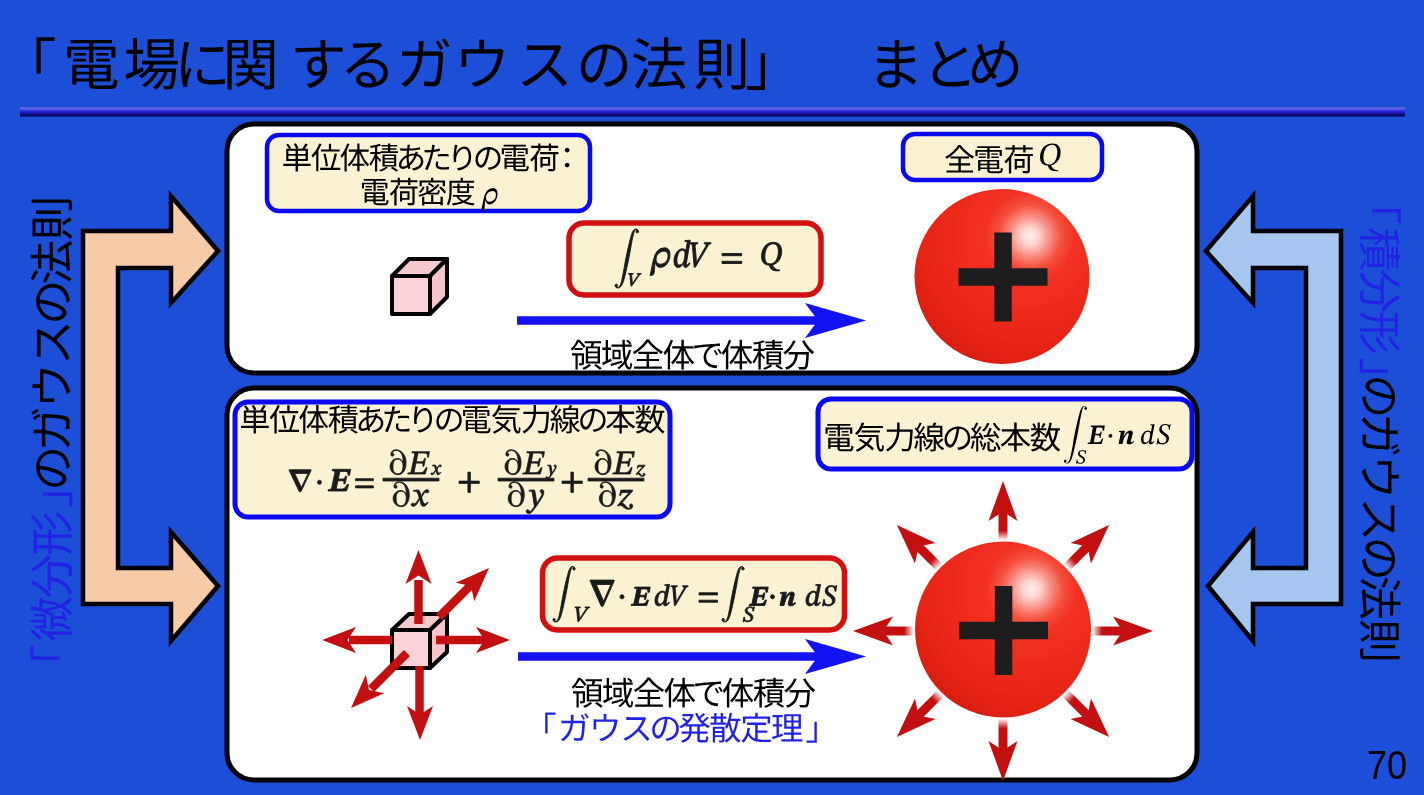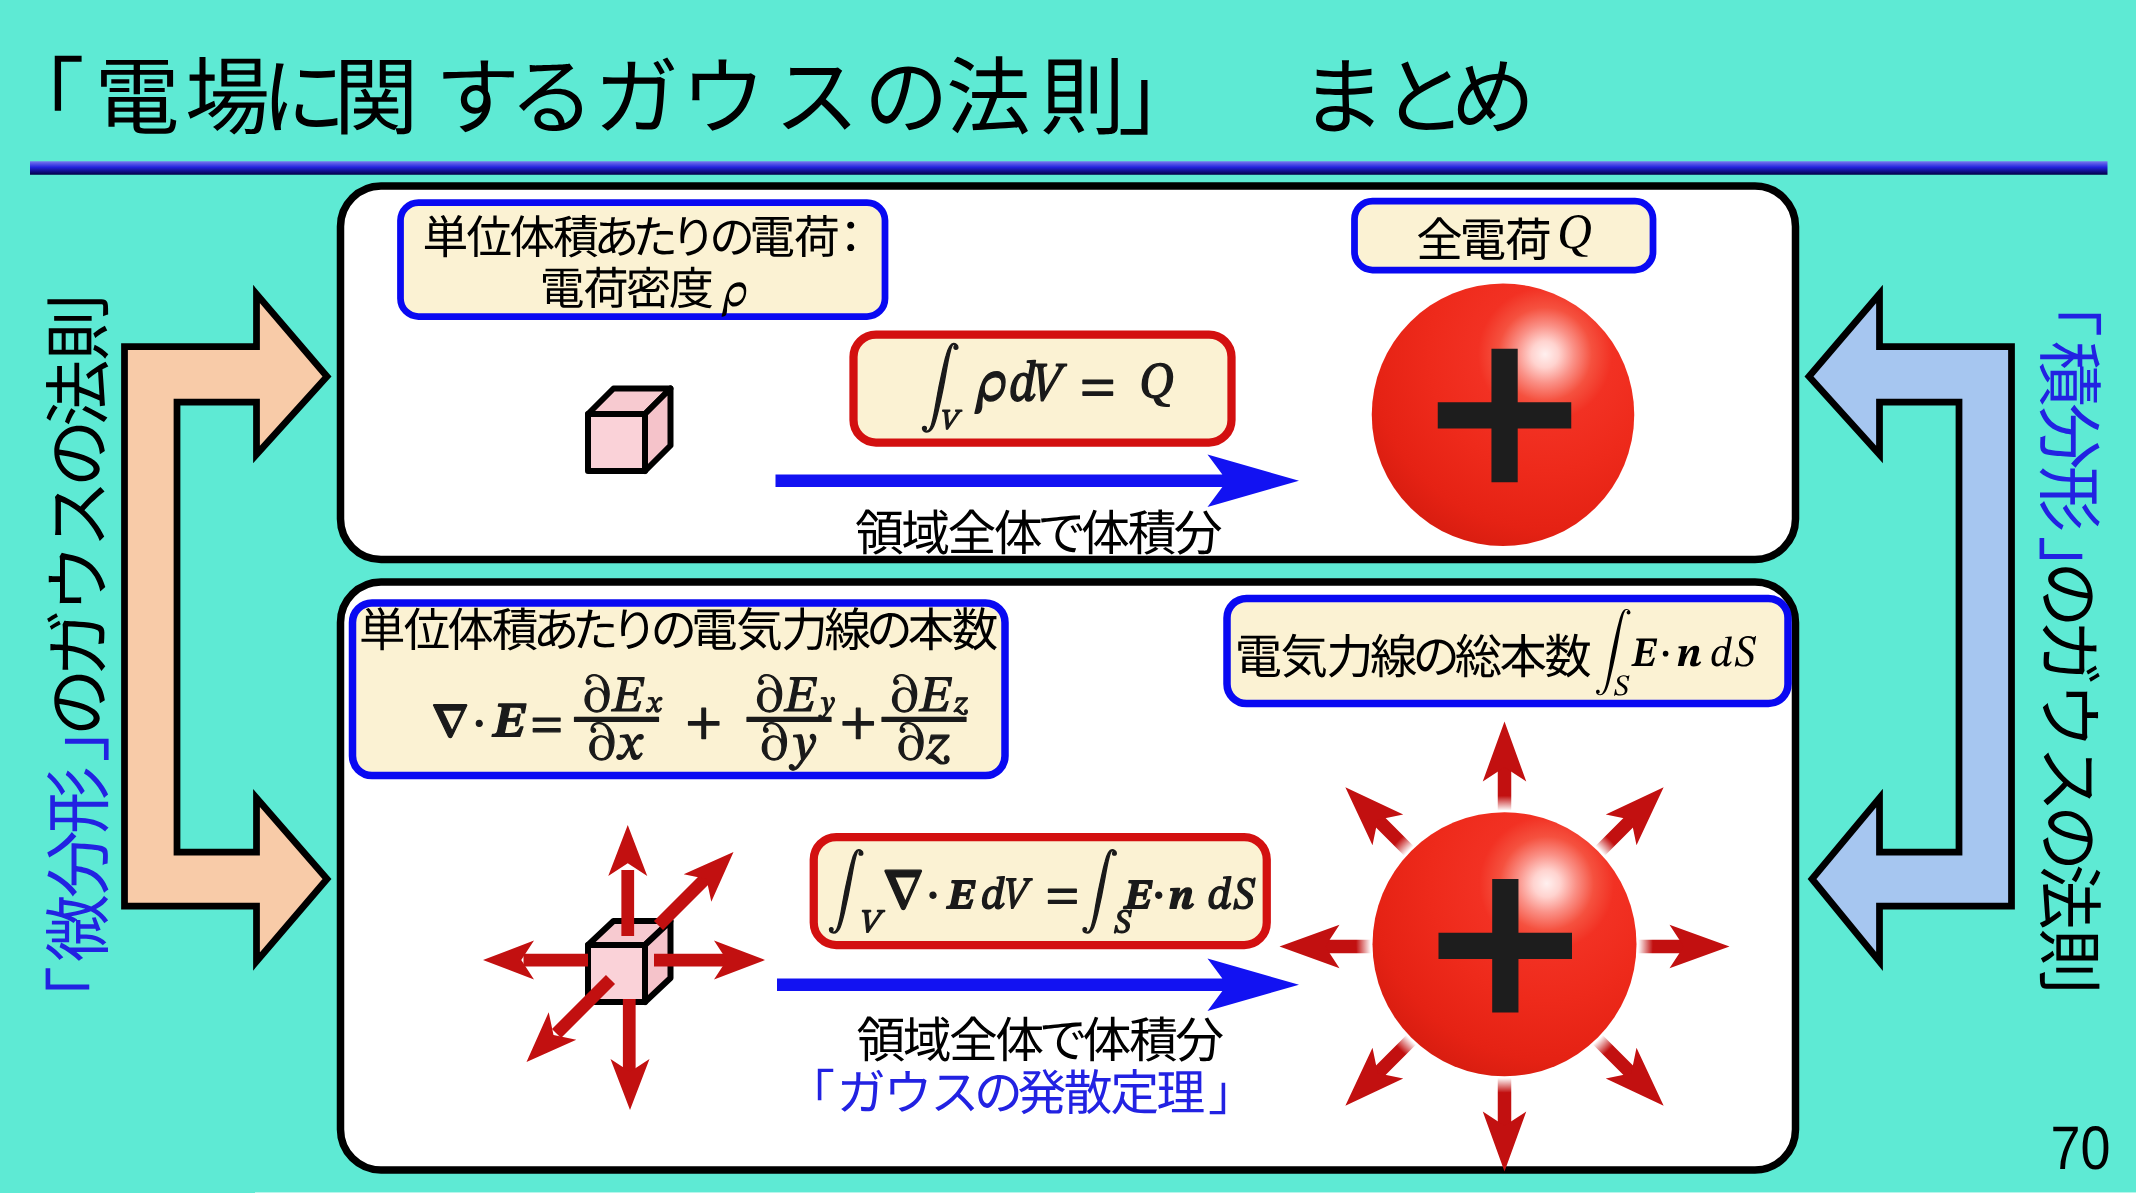--- a/index.html
+++ b/index.html
@@ -1,18 +1,18 @@
 <!DOCTYPE html>
 <html><head>
 <meta charset="utf-8">
 <style>
   html,body { margin:0; padding:0; background:#fff; }
   body { width:1424px; height:795px; overflow:hidden;
          font-family:"Liberation Sans", sans-serif; }
-  .slide { position:relative; width:1424px; height:795px; background:#5eead4; }
+  .slide { position:relative; width:1424px; height:795px; background:#1d4ed8; }
   svg { display:block; }
 </style>
 </head>
 <body>
 
 <div class="slide">
 <svg width="1424" height="795" viewBox="0 0 1424 795">
  <defs>
   <linearGradient id="hr" x1="0" y1="0" x2="0" y2="1">
    <stop offset="0" stop-color="#7878ee"></stop>

